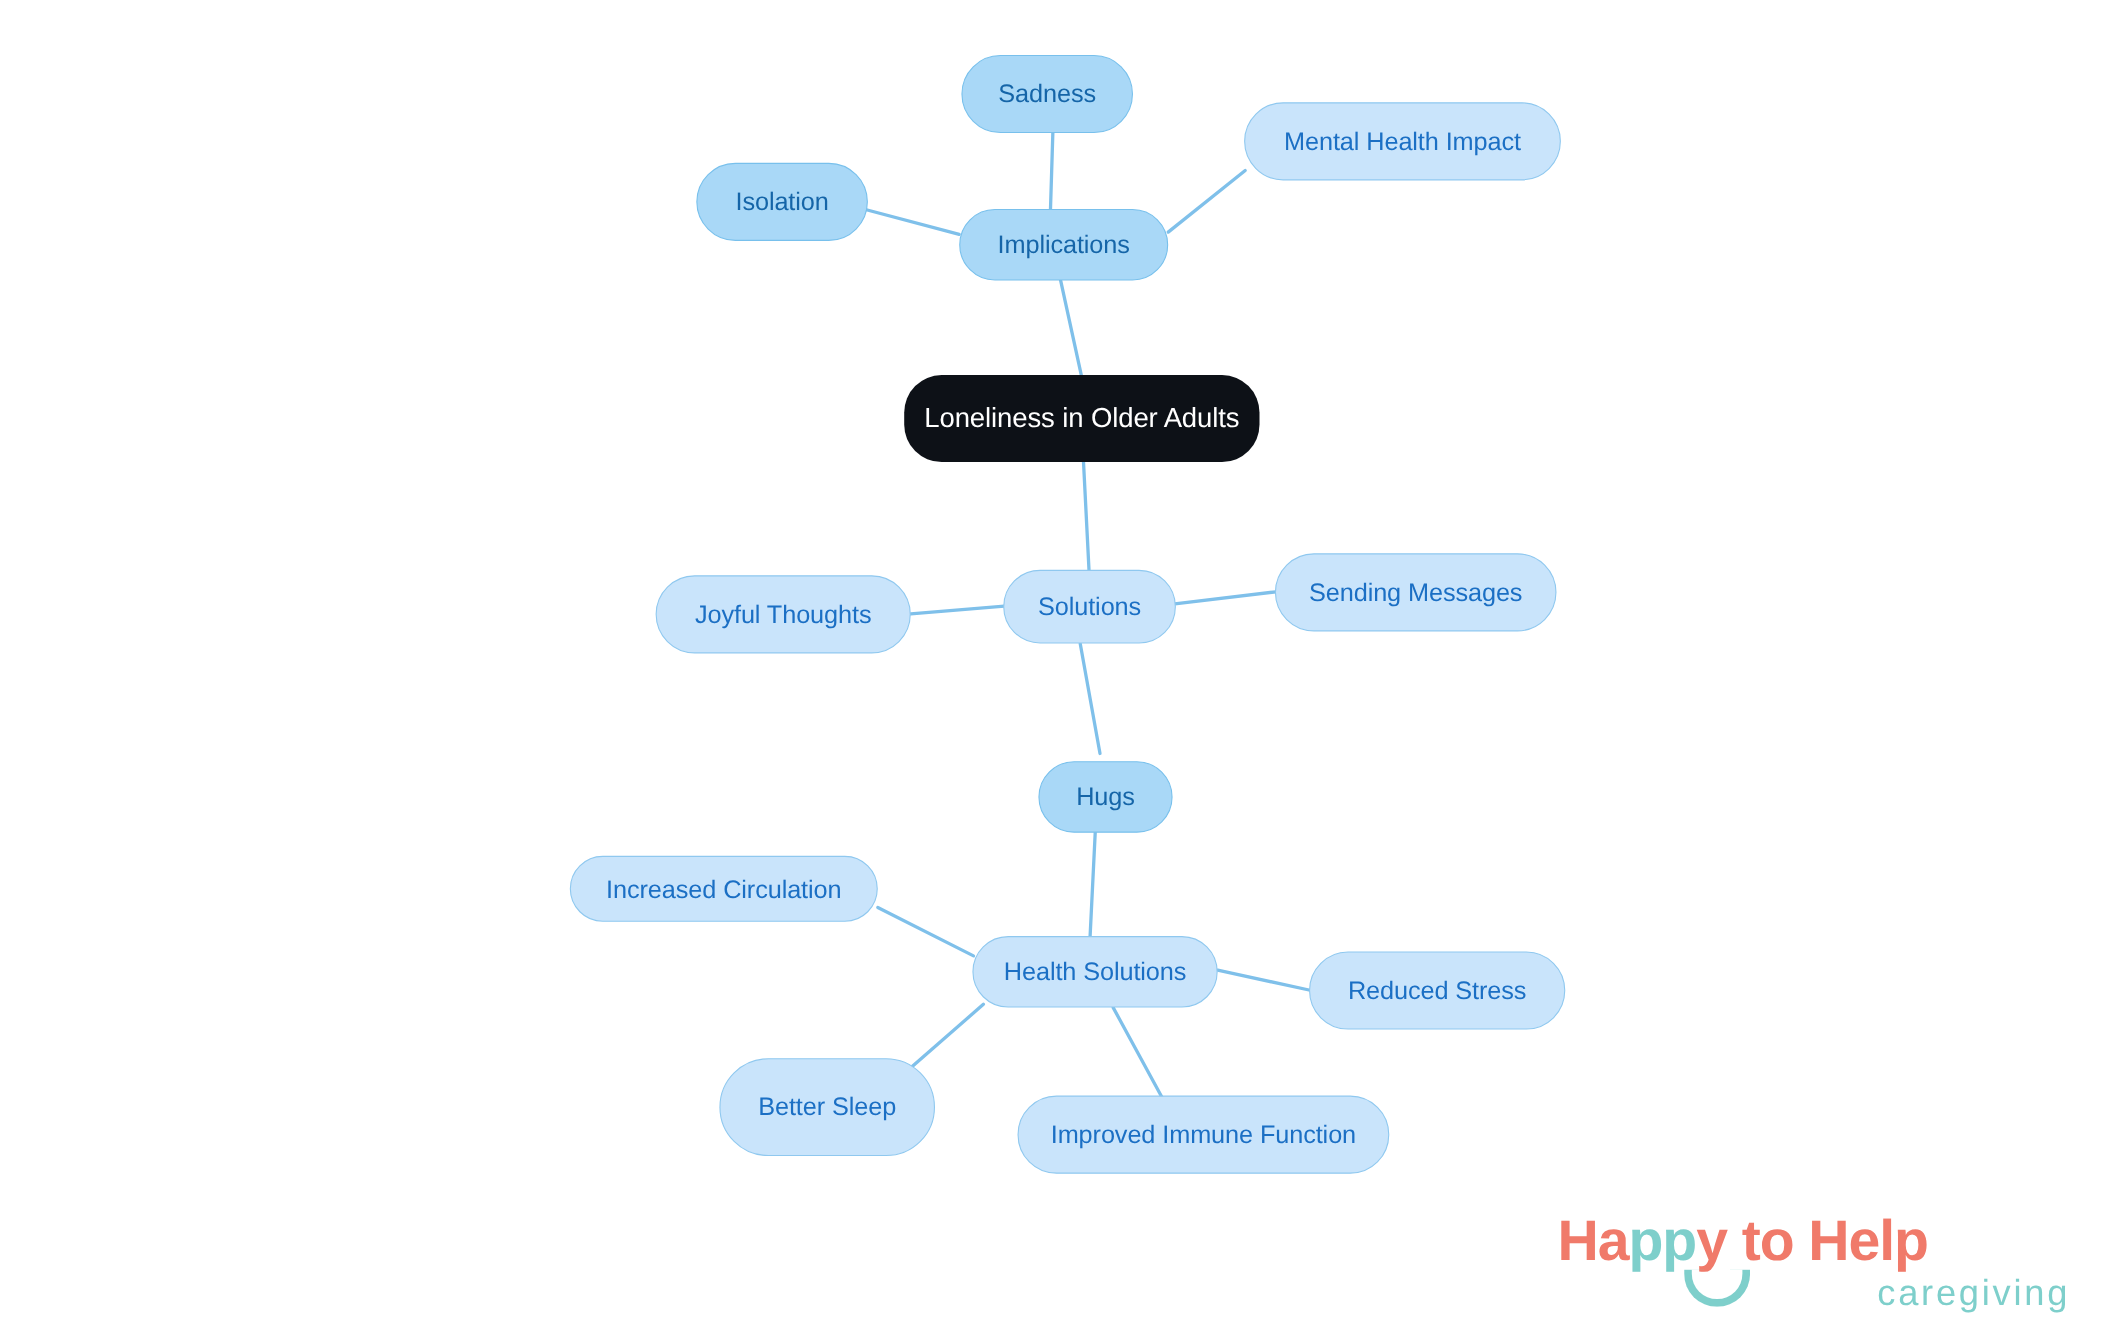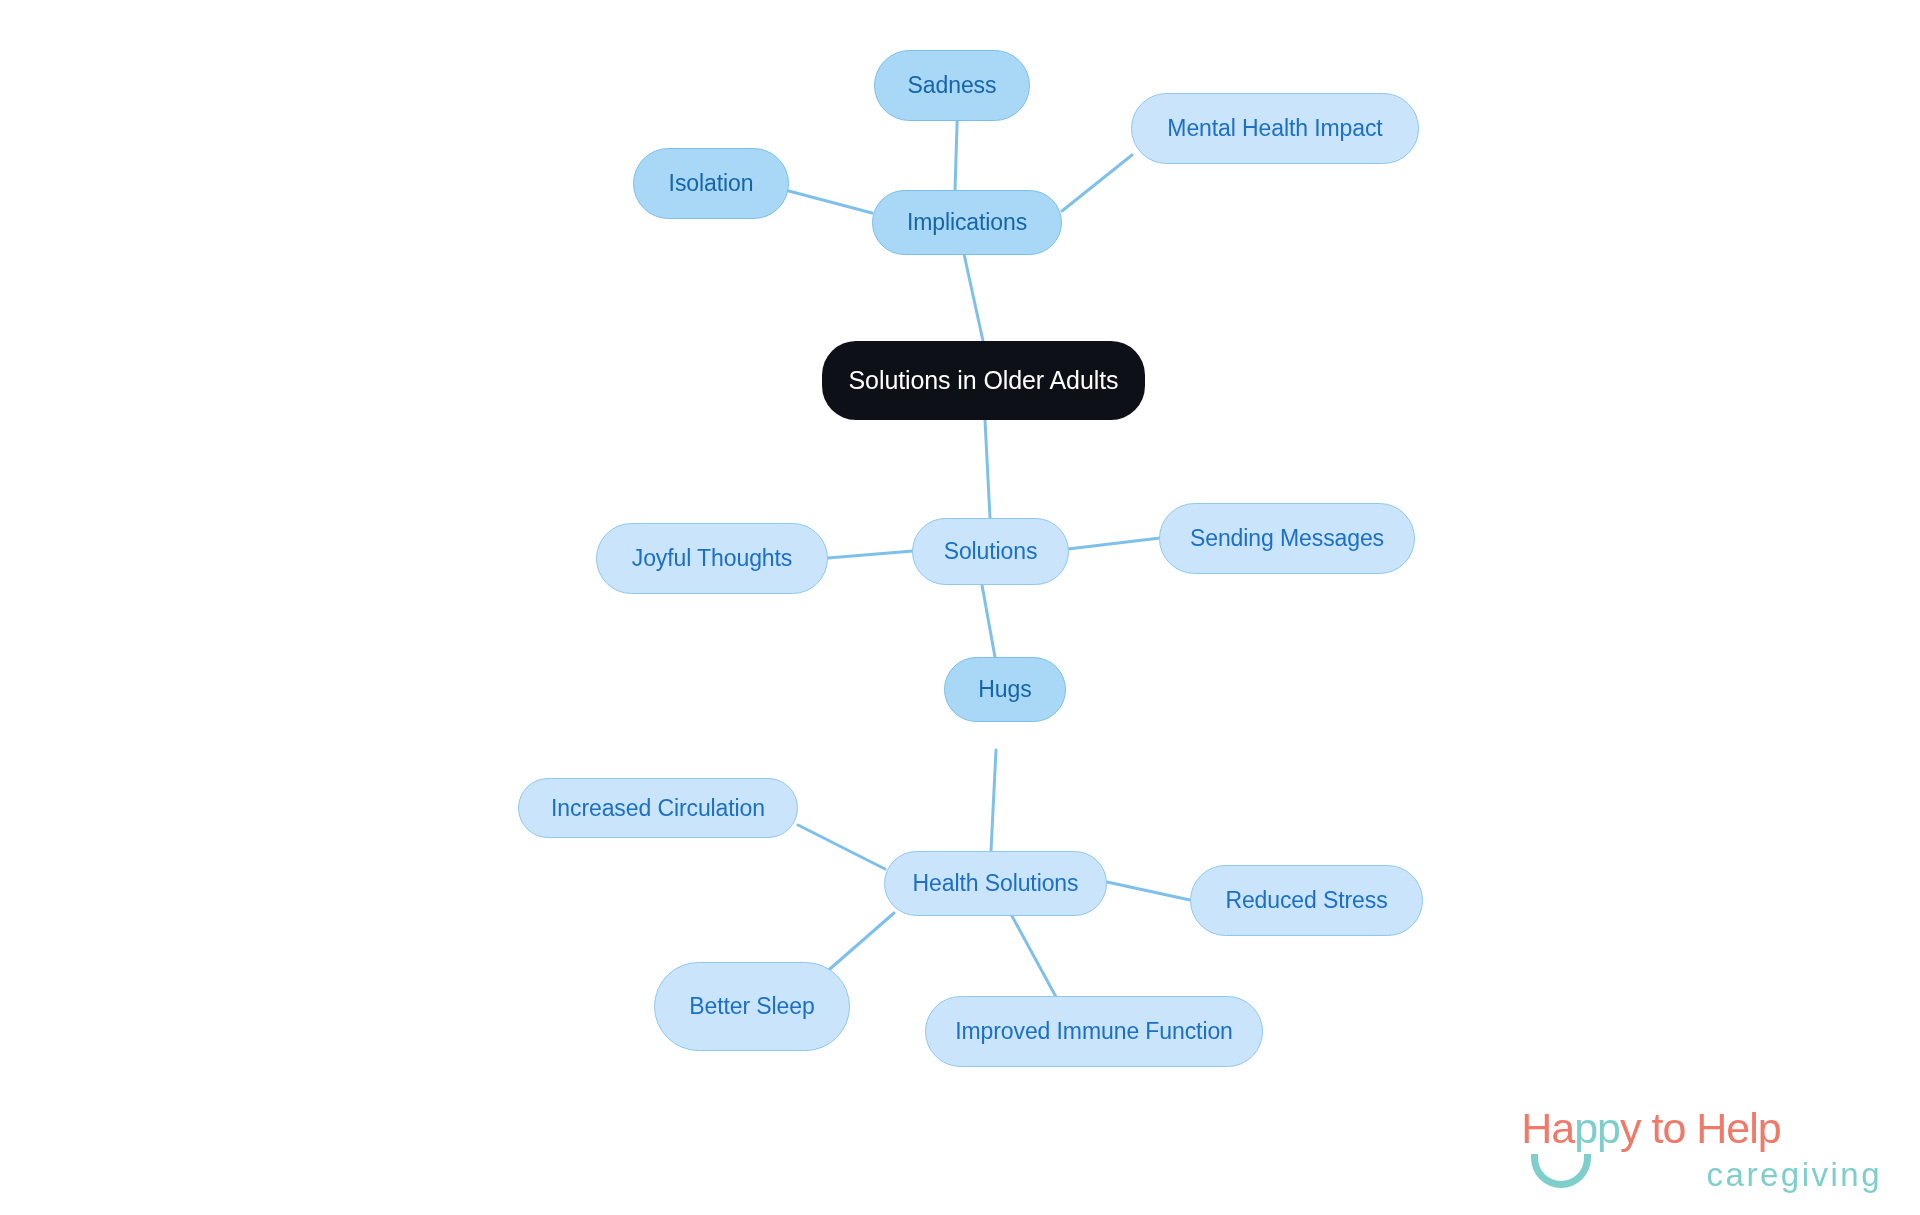--- a/index.html
+++ b/index.html
@@ -81,26 +81,25 @@
     bottom: 18px;
     width: 470px;
     height: 105px;
   }
   #brand-logo .logo-wordmark {
     position: absolute;
     left: 0;
     top: 0;
     width: 470px;
     height: 72px;
-    font-size: 43px;
-    font-weight: normal;
+    font-size: 52px;
+    font-weight: bold;
     letter-spacing: -1px;
     line-height: 72px;
     white-space: nowrap;
-    text-align: center;
   }
   .logo-coral { color: #f07a6a; }
   .logo-teal  { color: #7ecfcb; }
   #brand-logo .logo-tagline {
     position: absolute;
     right: 4px;
     top: 64px;
     font-size: 33px;
     letter-spacing: 2.5px;
     color: #7ecfcb;
@@ -146,37 +145,37 @@
       <line x1="885" y1="869" x2="798" y2="825"></line>
 
       <line x1="1107" y1="882" x2="1190" y2="900"></line>
 
       <line x1="894" y1="913" x2="823" y2="975"></line>
 
       <line x1="1012" y1="916" x2="1062" y2="1008"></line>
     </g>
   </svg>
 
-  <div class="node node-root" style="left:822px; top:341px; width:323px; height:79px;">Solutions in Older Adults</div>
+  <div class="node node-root" style="left:822px; top:341px; width:323px; height:79px;">Loneliness in Older Adults</div>
 
   <div class="node node-branch" style="left:872px; top:190px; width:190px; height:65px;">Implications</div>
 
   <div class="node node-branch" style="left:874px; top:22px; width:156px; height:71px;margin-top:28px;">Sadness</div>
 
   <div class="node node-branch" style="left:633px; top:148px; width:156px; height:71px;">Isolation</div>
 
   <div class="node node-leaf" style="left:1131px; top:93px; width:288px; height:71px;">Mental Health Impact</div>
 
   <div class="node node-leaf" style="left:912px; top:518px; width:157px; height:67px;">Solutions</div>
 
   <div class="node node-leaf" style="left:596px; top:523px; width:232px; height:71px;">Joyful Thoughts</div>
 
   <div class="node node-leaf" style="left:1159px; top:503px; width:256px; height:71px;">Sending Messages</div>
 
-  <div class="node node-leaf-deep" style="left:944px; top:657px; width:122px; height:65px;text-align:center;">Hugs</div>
+  <div class="node node-leaf-deep" style="left:944px; top:692px; width:122px; height:65px;text-align:center;">Hugs</div>
 
   <div class="node node-leaf" style="left:884px; top:851px; width:223px; height:65px;">Health Solutions</div>
 
   <div class="node node-leaf" style="left:518px; top:778px; width:280px; height:60px;">Increased Circulation</div>
 
   <div class="node node-leaf" style="left:1190px; top:865px; width:233px; height:71px;">Reduced Stress</div>
 
   <div class="node node-leaf" style="left:654px; top:962px; width:196px; height:89px;">Better Sleep</div>
 
   <div class="node node-leaf" style="left:925px; top:996px; width:338px; height:71px;">Improved Immune Function</div>

